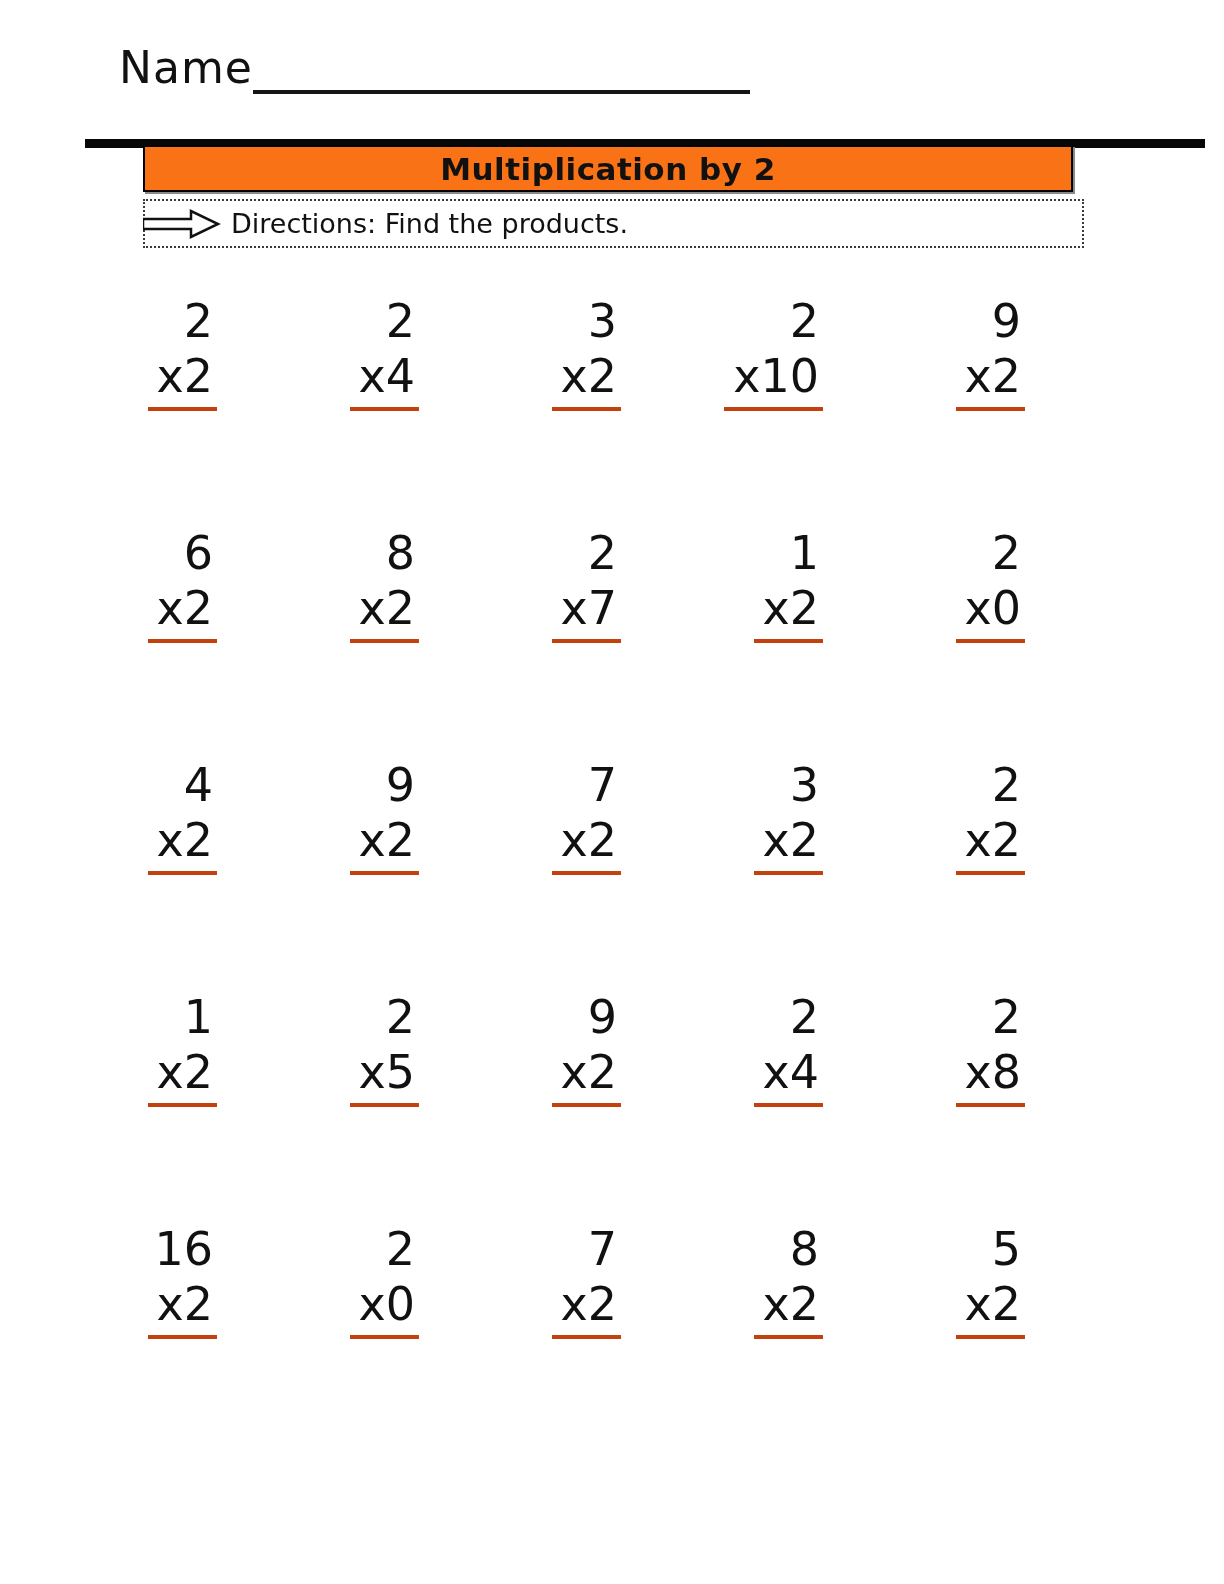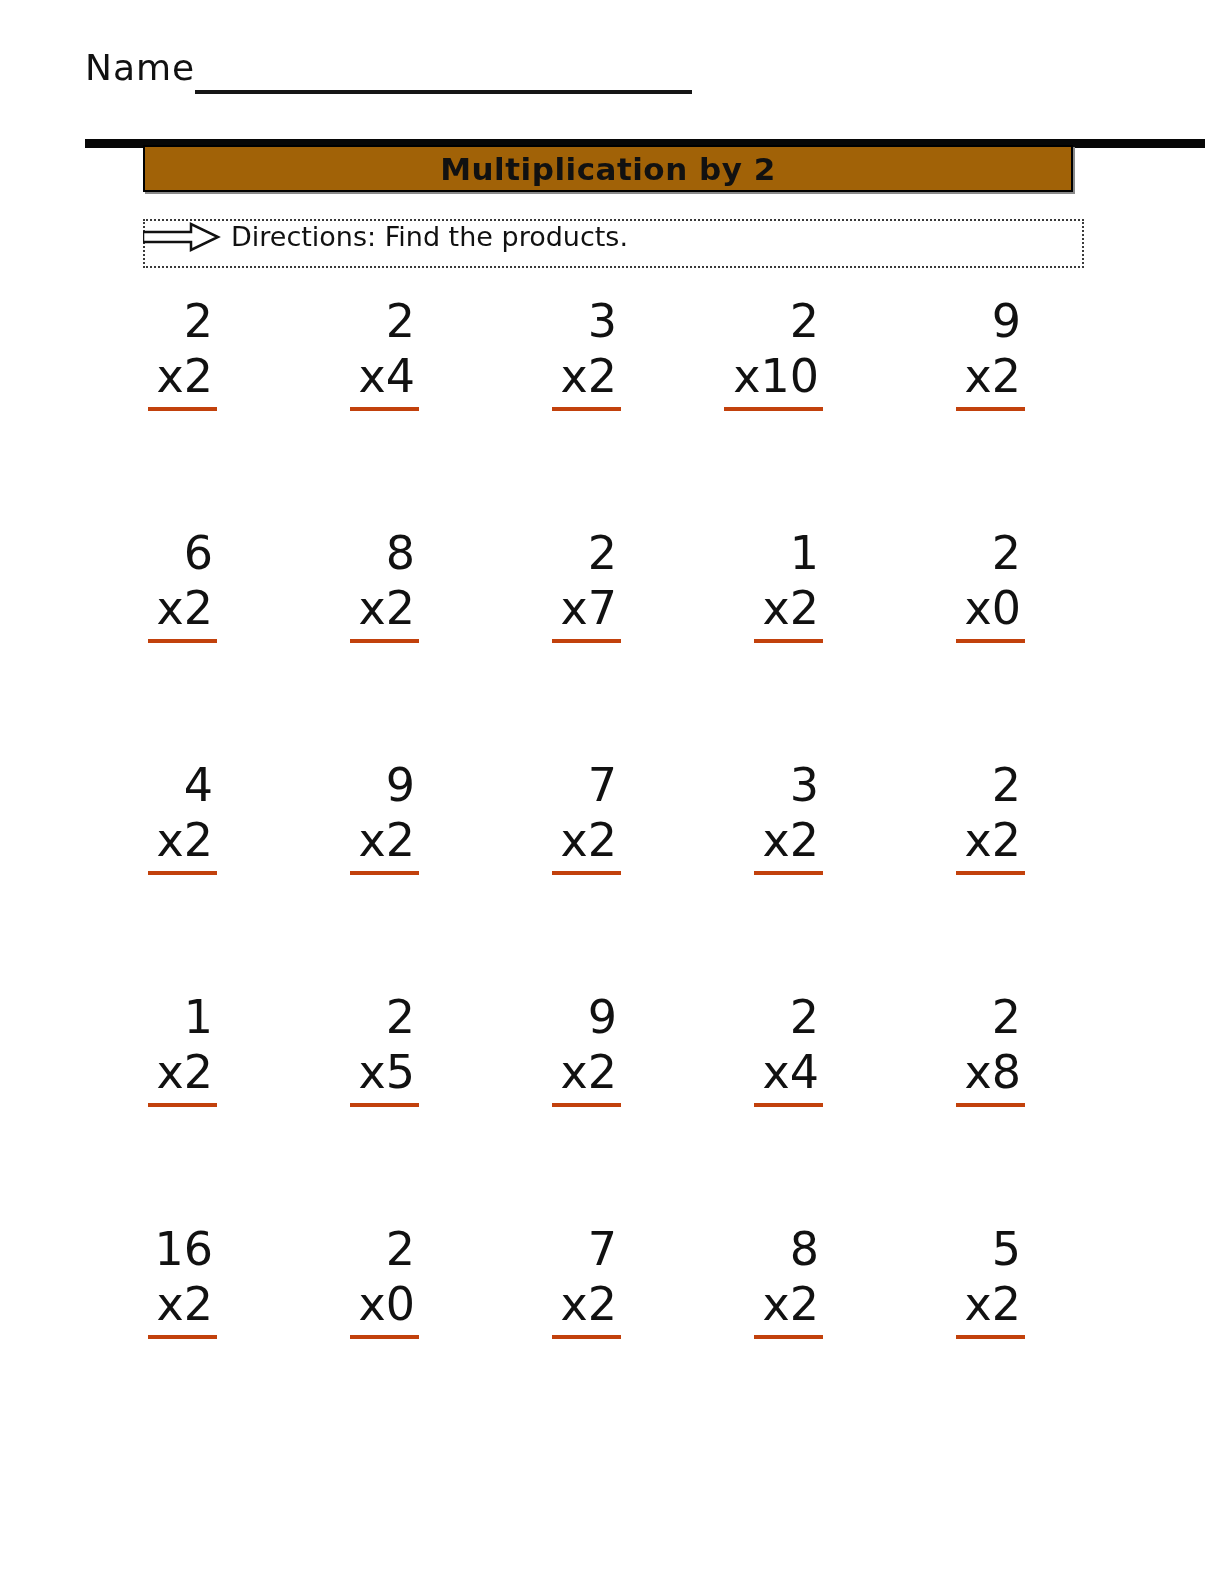--- a/index.html
+++ b/index.html
@@ -11,54 +11,54 @@
     color: #111111;
     overflow: hidden;
   }
 
   
   .name-row {
     position: absolute; left: 85px; top: 42px;
     display: flex; align-items: flex-end;
   }
   .name-label {
-    font-size: 36px; line-height: 52px; letter-spacing: 1px;
+    font-size: 44px; line-height: 52px; letter-spacing: 1px; margin-left: 34px;
   }
   .name-line {
     display: inline-block;
     width: 497px; height: 46px;
     border-bottom: 4px solid #161616;
   }
 
   
   .top-rule {
     position: absolute; left: 85px; top: 139px;
     width: 1120px; height: 9px;
     background: #070707;
   }
 
   
   .title-bar {
     position: absolute; left: 143px; top: 145px;
     width: 930px; height: 47px;
-    background: #a16207;
+    background: #f97316;
     border: 2px solid #000000;
     box-shadow: 2px 2px 0 #8a8a8a;
     display: flex; align-items: center; justify-content: center;
   }
   .title-text {
     font-size: 31px; font-weight: bold; letter-spacing: 0.5px;
   }
 
   
   .directions-box {
-    position: absolute; left: 143px; top: 219px;
+    position: absolute; left: 143px; top: 199px;
     width: 941px; height: 49px;
     border: 2px dotted #3a3a3a;
-    display: flex; align-items: flex-start;
+    display: flex; align-items: center;
     background: #ffffff;
   }
   .arrow-icon {
     flex: 0 0 auto;
     margin-left: -2px;
     display: block;
   }
   .directions-text {
     font-size: 27px;
     margin-left: 10px;

